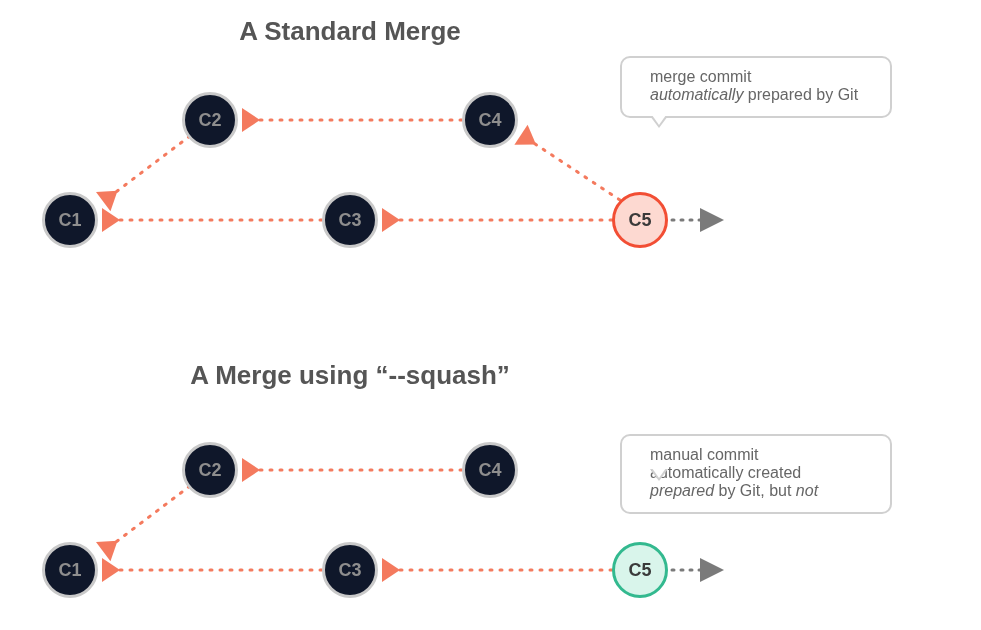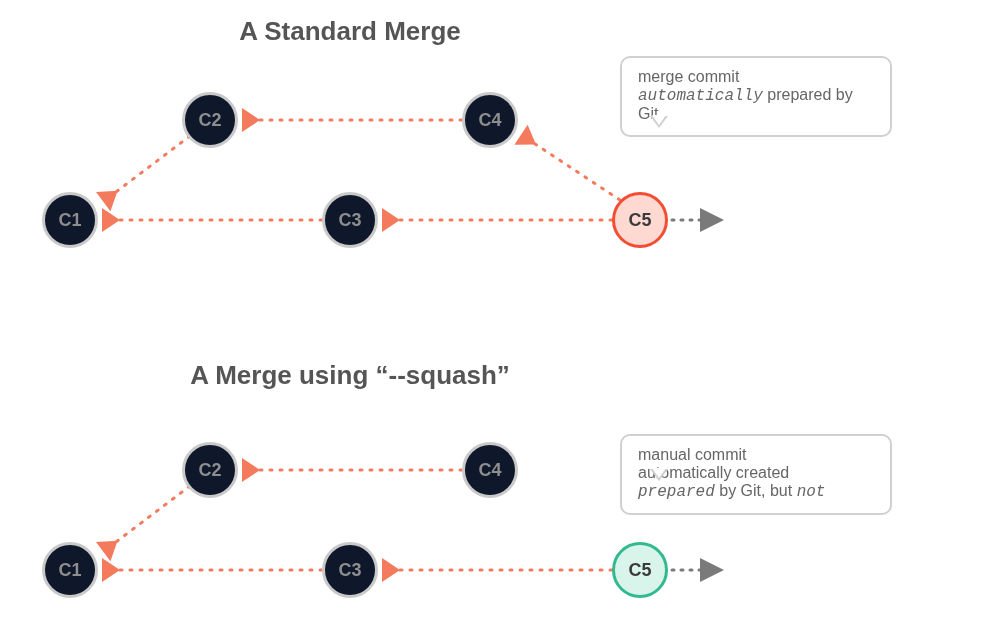--- a/index.html
+++ b/index.html
@@ -44,32 +44,31 @@
   .commit.green {
     background: #d9f5eb;
     border-color: #33b98f;
     color: #3a3a3a;
   }
   .callout {
     position: absolute;
     background: #fff;
     border: 2px solid #d0d0d0;
     border-radius: 10px;
-    padding: 10px 16px 12px 16px;
+    padding: 10px 16px 12px 28px;
     font-size: 16px;
     color: #666;
     width: 272px;
     z-index: 4;
   }
   .callout .line1 {
     font-weight: 400;
   }
   .callout em {
     font-style: italic;
-    font-family: Liberation Mono, monospace;
   }
   .callout-tail {
     position: absolute;
     width: 0;
     height: 0;
     border-left: 9px solid transparent;
     border-right: 9px solid transparent;
     border-top: 12px solid #d0d0d0;
     z-index: 5;
   }

